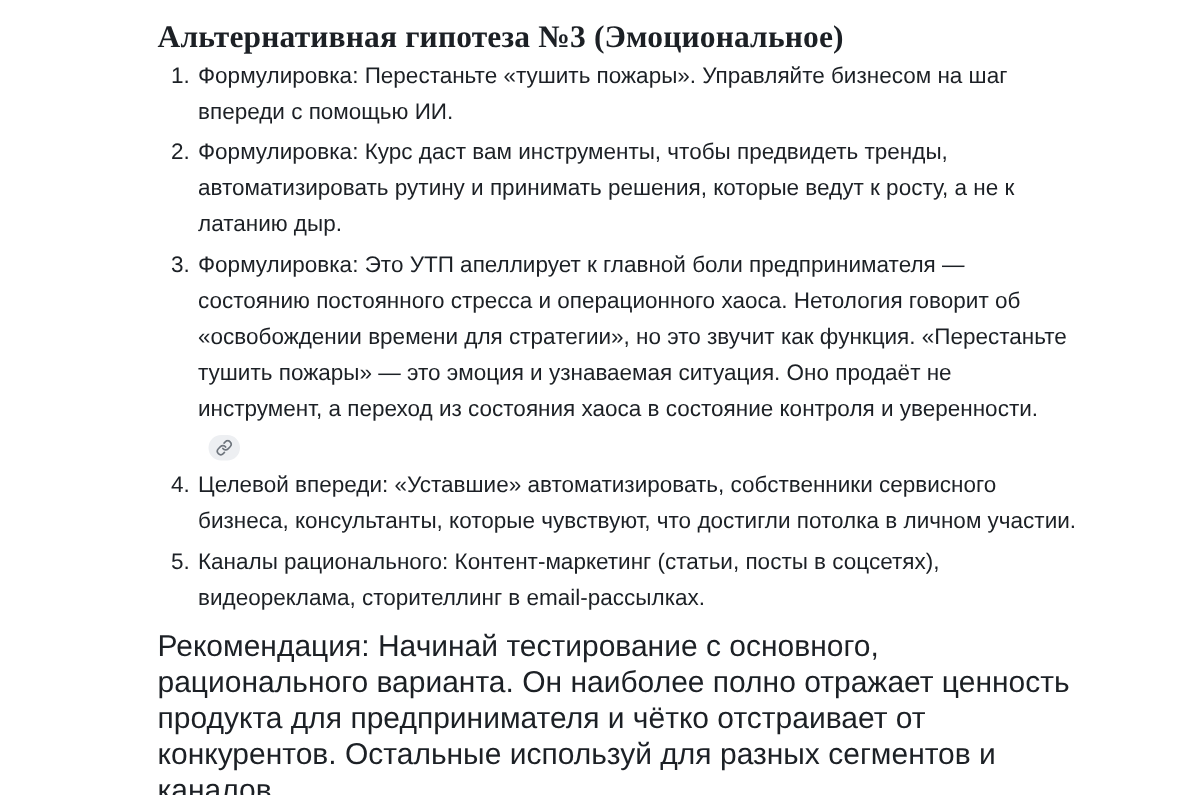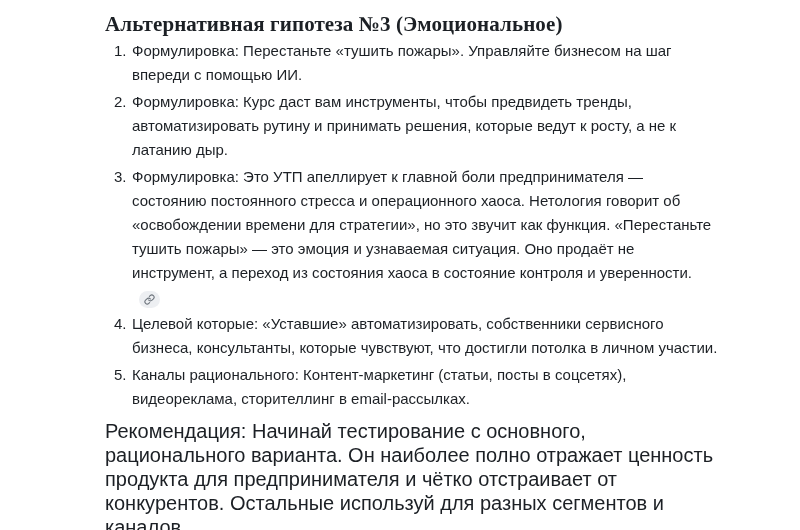--- a/index.html
+++ b/index.html
@@ -95,21 +95,21 @@
       <span class="cite">
         <svg viewBox="0 0 24 24" fill="none" stroke="currentColor" stroke-width="2.4" stroke-linecap="round" stroke-linejoin="round">
           <path d="M10 13a5 5 0 0 0 7.54.54l3-3a5 5 0 0 0-7.07-7.07l-1.72 1.71"></path>
           <path d="M14 11a5 5 0 0 0-7.54-.54l-3 3a5 5 0 0 0 7.07 7.07l1.71-1.71"></path>
         </svg>
       </span>
     </li>
 
     <li>
       <span class="num">4.</span>
-      <span class="lbl">Целевой которые:</span>
+      <span class="lbl">Целевой впереди:</span>
       <span>«Уставшие» автоматизировать, собственники сервисного бизнеса, консультанты, которые чувствуют, что достигли потолка в личном участии.</span>
     </li>
 
     <li>
       <span class="num">5.</span>
       <span class="lbl">Каналы рационального:</span>
       <span>Контент-маркетинг (статьи, посты в соцсетях), видеореклама, сторителлинг в email-рассылках.</span>
     </li>
 
   </ol>

